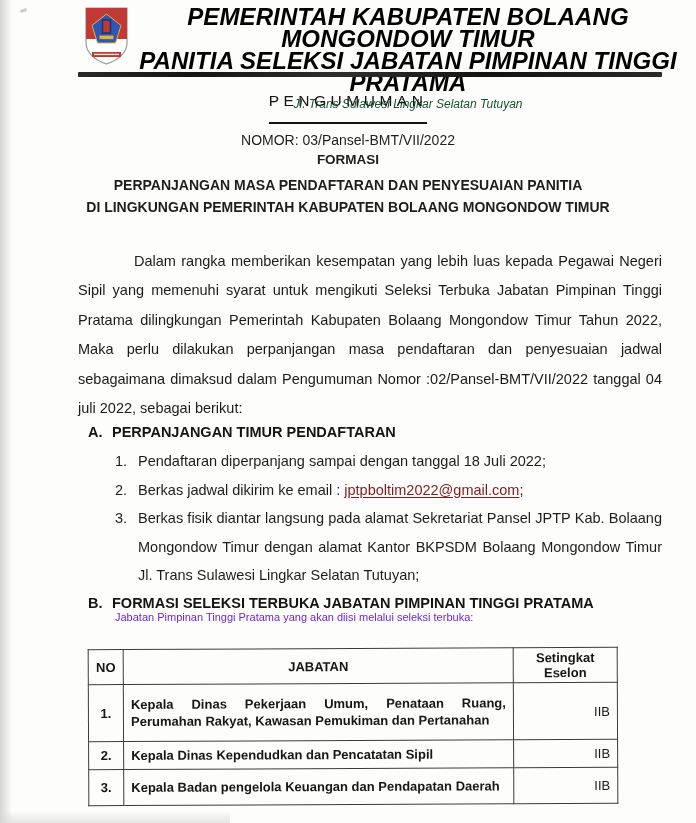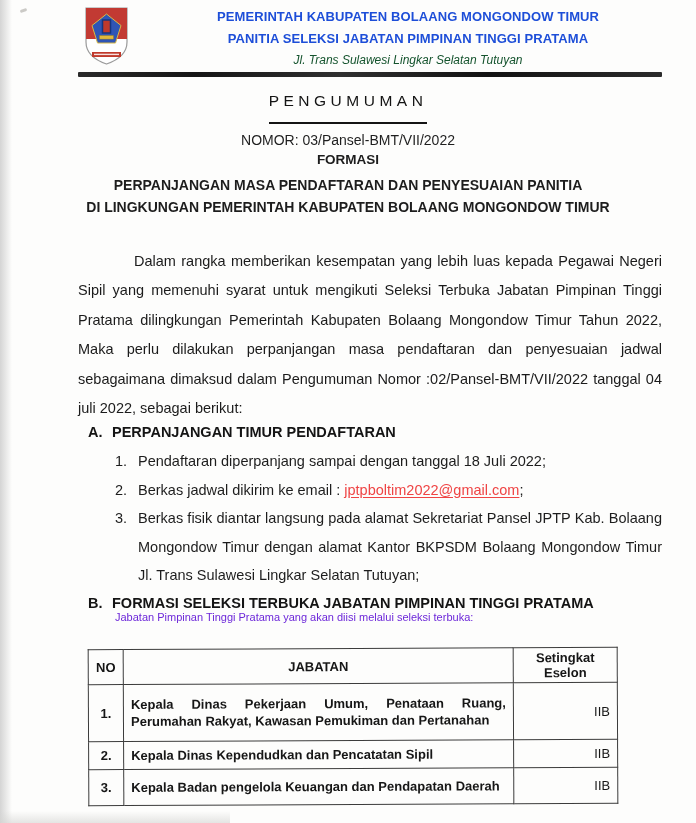--- a/index.html
+++ b/index.html
@@ -28,21 +28,21 @@
     position: absolute; left: 20px; top: 9px; width: 7px; height: 3px;
     background: #b5b3af; transform: rotate(-20deg); border-radius: 2px; opacity: .7;
   }
 
   
   .crest { position: absolute; left: 83px; top: 5px; width: 47px; height: 62px; }
   .head-text {
     position: absolute; left: 134px; top: 6px; width: 548px;
     text-align: center;
   }
-  .head-line { font-size: 13px; font-weight: bold; line-height: 22px; color: #1d4ed8; letter-spacing: 0.1px; }
+  .head-line { font-size: 24px; font-weight: bold; line-height: 22px; color: #000000; letter-spacing: 0.1px; font-style: italic; }
   .head-address { font-size: 12px; font-style: italic; line-height: 18px; margin-top: 1px; color: #14532d; }
   .rule {
     position: absolute; top: 72px; left: 78px; width: 584px; height: 4.5px;
     background: linear-gradient(90deg, #2a2a2a, #151515 20%, #303030 45%, #121212 70%, #2b2b2b);
     border-radius: 1px;
   }
 
   
   .doc-title-wrap { position: absolute; top: 92px; left: 0; width: 100%; text-align: center; }
   .doc-title {
@@ -65,21 +65,21 @@
   
   .section-a { position: absolute; top: 424px; left: 88px; width: 574px; }
   .sec-head { display: flex; font-size: 14.5px; font-weight: bold; color: #141414; }
   .sec-label { width: 24px; flex: none; }
   .list { margin-top: 7px; padding-left: 27px; }
   .li { display: flex; font-size: 14.5px; line-height: 28.6px; }
   .li .num { width: 23px; flex: none; }
   .li .txt { flex: 1; }
   .li .txt.just { text-align: justify; }
   a.email {
-    color: #ef4444; text-decoration: underline; cursor: pointer;
+    color: #7f1d1d; text-decoration: underline; cursor: pointer;
     text-underline-offset: 2px;
   }
 
   
   .section-b { position: absolute; top: 595px; left: 88px; width: 574px; }
   .sec-b-intro { font-size: 11px; padding-left: 27px; color: #6d28d9; }
 
   table.formasi {
     position: absolute; top: 648px; left: 88px; width: 529px;
     border-collapse: collapse; table-layout: fixed;

